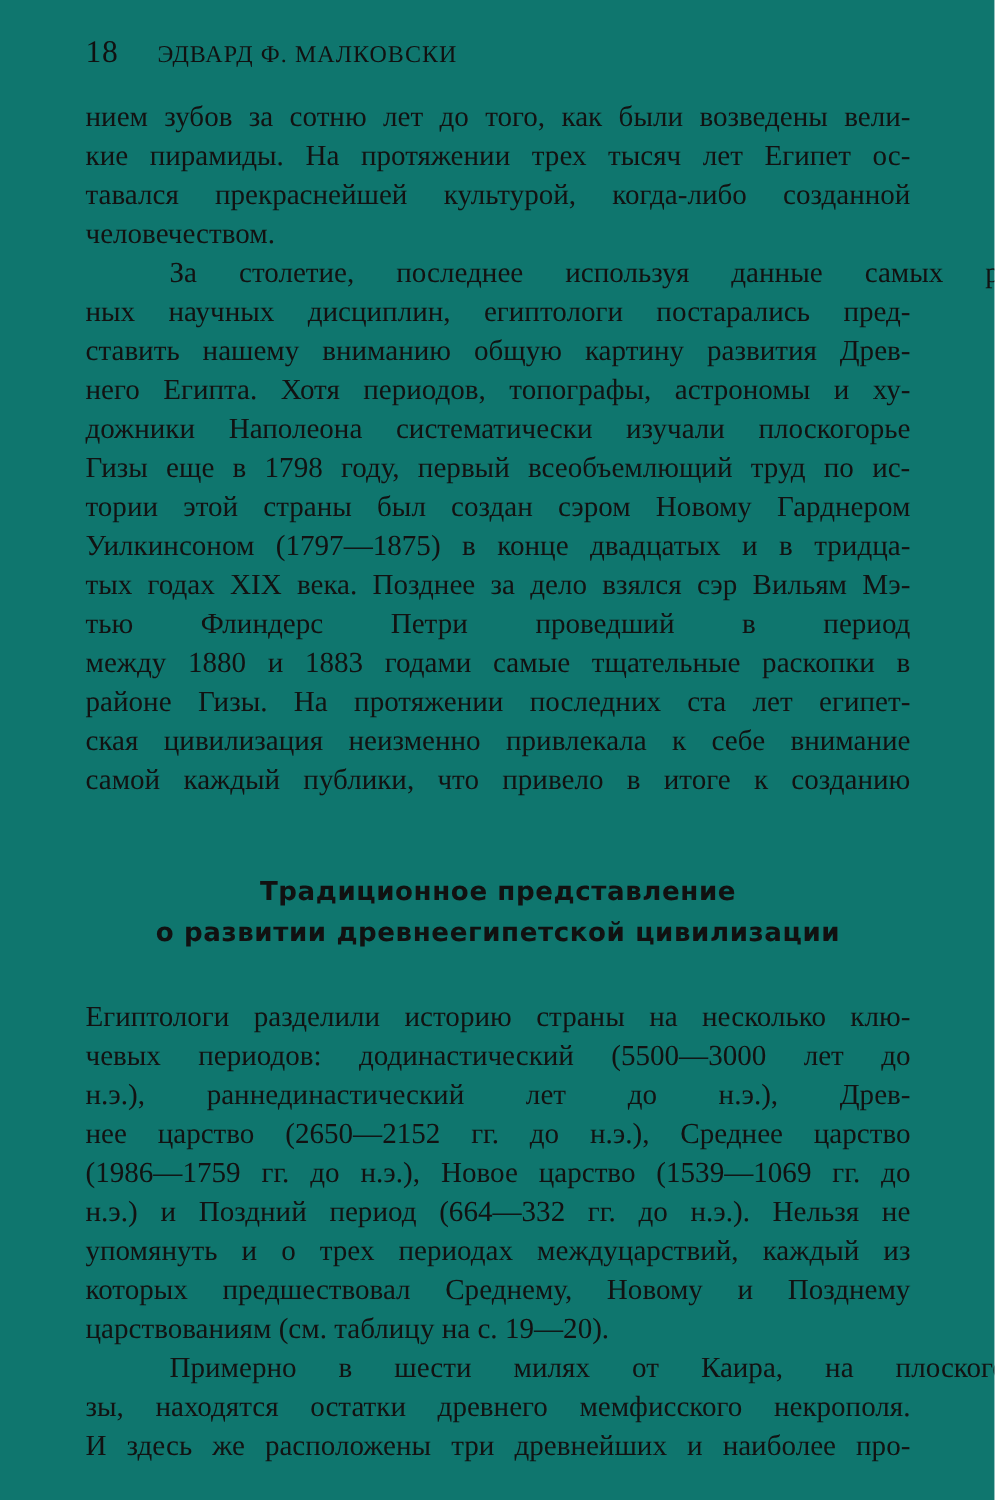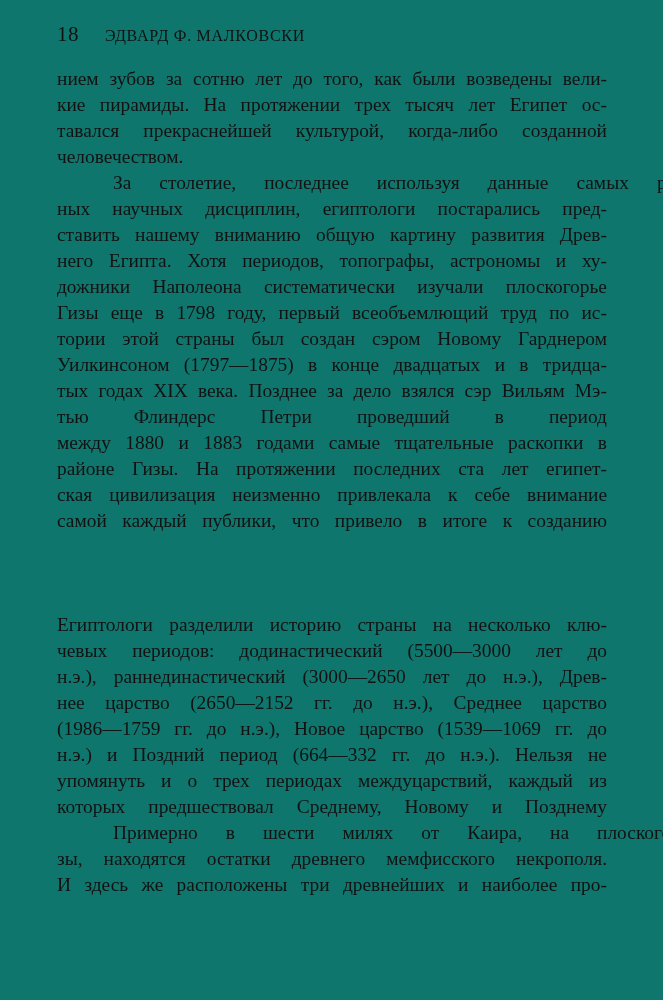--- a/index.html
+++ b/index.html
@@ -272,20 +272,24 @@
           <span>привело</span>
           <span>в</span>
           <span>итоге</span>
           <span>к</span>
           <span>созданию</span>
         </span>
     </p>
 
     <div class="heading-gap-top"></div>
 
+    <h2 class="section-heading">
+      <span>Традиционное представление</span><br>
+      <span>о развитии древнеегипетской цивилизации</span>
+    </h2>
 
     <div class="heading-gap-bottom"></div>
 
     <p class="para">
       <span class="line just">
           <span>Египтологи</span>
           <span>разделили</span>
           <span>историю</span>
           <span>страны</span>
           <span>на</span>
@@ -296,21 +300,20 @@
           <span>чевых</span>
           <span>периодов:</span>
           <span>додинастический</span>
           <span>(5500—3000</span>
           <span>лет</span>
           <span>до</span>
         </span>
       <span class="line just">
           <span>н.э.),</span>
           <span>раннединастический</span>
-          <span>(3000—2650</span>
           <span>лет</span>
           <span>до</span>
           <span>н.э.),</span>
           <span>Древ-</span>
         </span>
       <span class="line just">
           <span>нее</span>
           <span>царство</span>
           <span>(2650—2152</span>
           <span>гг.</span>
@@ -353,20 +356,21 @@
           <span>из</span>
         </span>
       <span class="line just">
           <span>которых</span>
           <span>предшествовал</span>
           <span>Среднему,</span>
           <span>Новому</span>
           <span>и</span>
           <span>Позднему</span>
         </span>
+      <span class="line last">царствованиям (см. таблицу на с. 19—20).</span>
     </p>
 
     <p class="para">
       <span class="line just indent">
           <span>Примерно</span>
           <span>в</span>
           <span>шести</span>
           <span>милях</span>
           <span>от</span>
           <span>Каира,</span>

